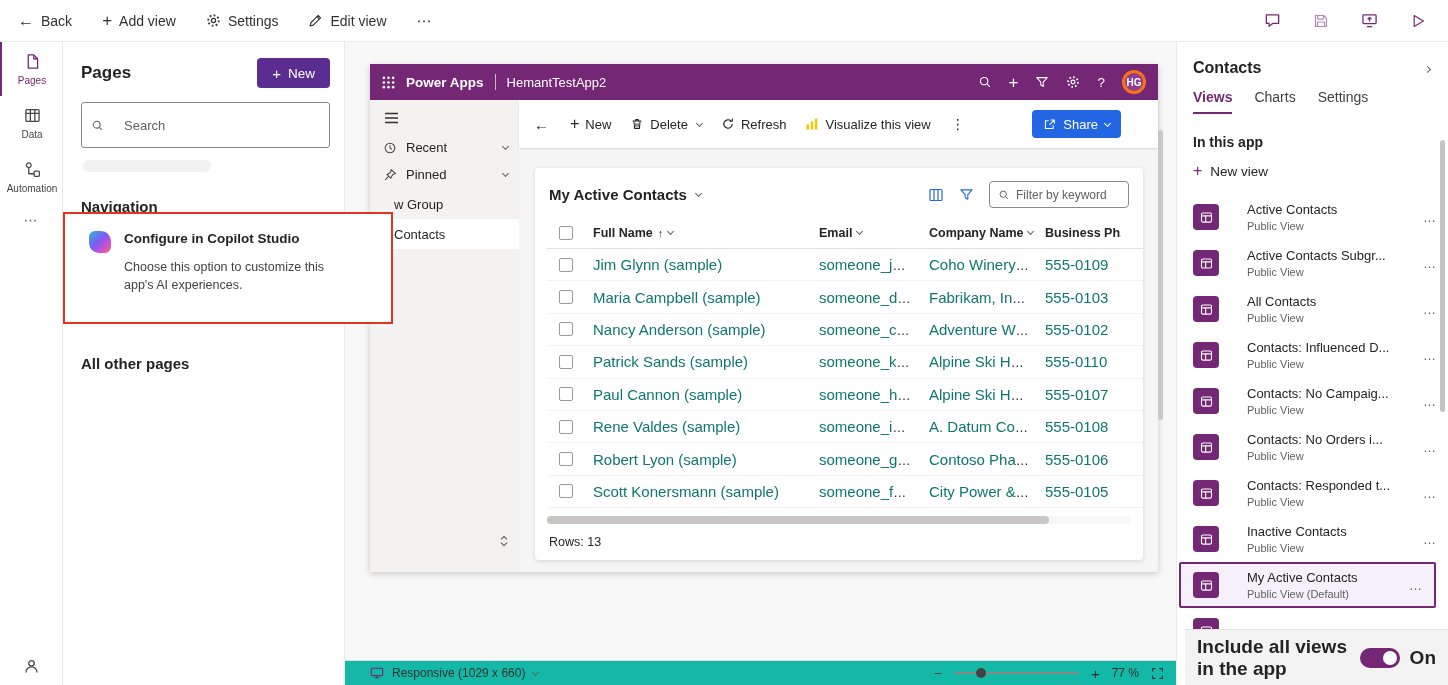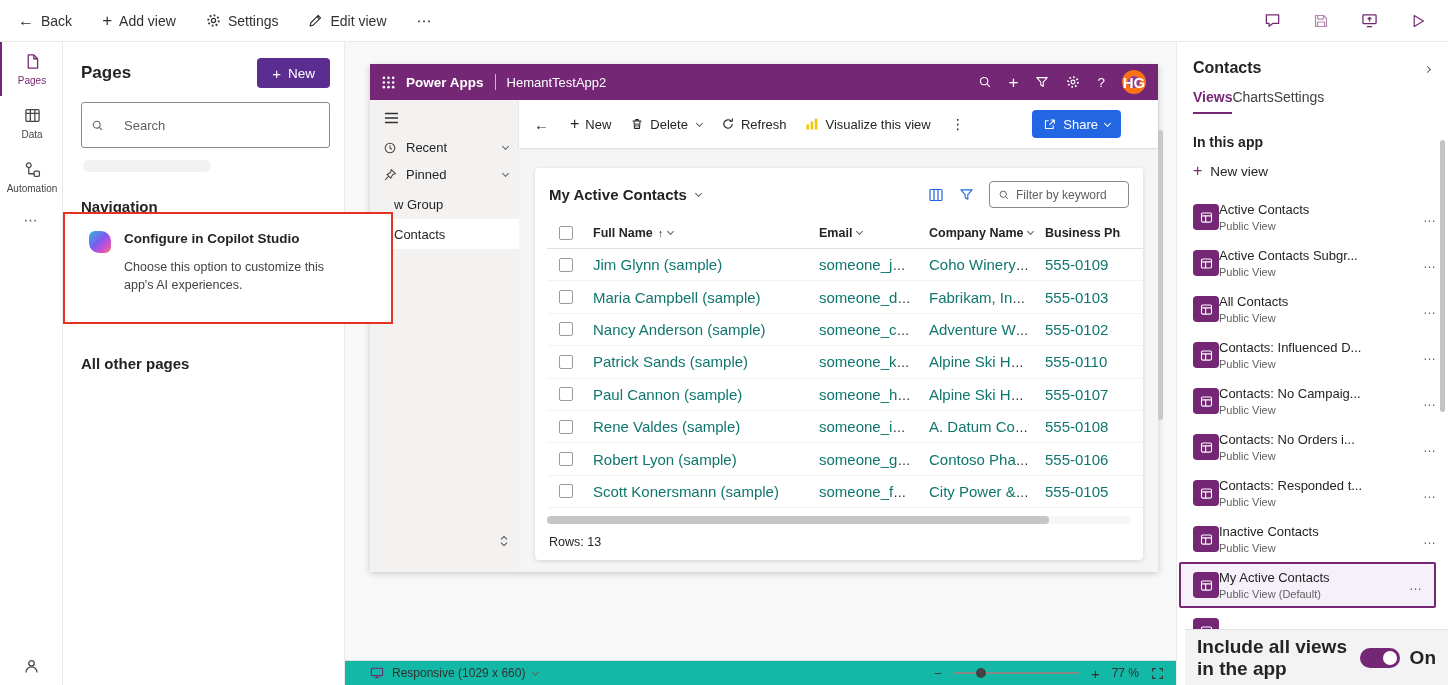--- a/index.html
+++ b/index.html
@@ -52,21 +52,21 @@
   .canvas-scrollbar{position:absolute;left:813px;top:88px;width:5px;height:290px;background:#c9c9c9;border-radius:3px;cursor:pointer}
   .app-frame{position:absolute;left:25px;top:22px;width:788px;height:508px;background:#fff;box-shadow:0 1.6px 7px rgba(0,0,0,.2)}
   .app-header{height:36px;background:#742774;display:flex;align-items:center;color:#fff;padding:0 12px;gap:11px}
   .ah-brand{font-size:13.5px;font-weight:700;white-space:nowrap}
   .ah-div{width:1px;height:16px;background:rgba(255,255,255,.65)}
   .ah-name{font-size:13px;white-space:nowrap}
   .ah-right{margin-left:auto;display:flex;align-items:center;gap:17px}
   .ah-ic{cursor:pointer;color:#fff}
   .ah-q{font-size:13.5px}
   .ah-plus{font-size:17px;line-height:1}
-  .ah-avatar{width:24px;height:24px;border-radius:50%;background:#8f3e8f;border:6px solid #f97316;display:flex;align-items:center;justify-content:center;font-size:15px;font-weight:700;cursor:pointer}
+  .ah-avatar{width:24px;height:24px;border-radius:50%;background:#8f3e8f;border:3px solid #f97316;display:flex;align-items:center;justify-content:center;font-size:10px;font-weight:700;cursor:pointer}
   .app-body{display:flex;height:472px}
   .app-nav{width:149px;background:#f3f2f1;position:relative;padding-top:8px;flex:none}
   .an-burger{padding:4px 0 10px 14px;color:#323130;cursor:pointer}
   .an-item{display:flex;align-items:center;gap:9px;height:27px;padding:0 11px 0 13px;font-size:13px;color:#242424;cursor:pointer}
   .an-item .chev{margin-left:auto;color:#616161}
   .an-icon{color:#484644}
   .an-group{padding:9px 0 7px 24px;font-size:13px;color:#242424}
   .an-item.sel{background:#fff;height:30px;padding-left:24px}
   .an-expander{position:absolute;bottom:24px;right:10px;color:#616161;cursor:pointer}
   .app-main{flex:1;background:#f5f5f5;position:relative}
@@ -110,28 +110,28 @@
   .slider{width:125px;height:2px;background:#8a8886;position:relative;border-radius:1px;cursor:pointer}
   .sthumb{position:absolute;left:18%;top:-4px;width:10px;height:10px;border-radius:50%;background:#424242}
   .cf-zoom{white-space:nowrap}
   .cf-fit{cursor:pointer;color:#323130}
 
   
   .right-panel{position:absolute;top:42px;left:1176px;width:272px;bottom:0;background:#fff;border-left:1px solid #eaeaea;z-index:20}
   .rp-head{display:flex;align-items:center;justify-content:space-between;padding:16px 16px 12px}
   .rp-title{font-size:16px;font-weight:600}
   .rp-collapse{color:#616161;cursor:pointer;padding:2px}
-  .rp-tabs{display:flex;padding:0 16px;font-size:14px;color:#424242}
+  .rp-tabs{display:flex;gap:22px;padding:0 16px;font-size:14px;color:#424242}
   .rp-tab{padding-bottom:7px;border-bottom:2.5px solid transparent;cursor:pointer}
   .rp-tab.active{color:#742774;font-weight:600;border-bottom-color:#742774}
   .rp-section{font-size:14px;font-weight:700;padding:20px 16px 4px}
   .rp-new{display:flex;align-items:center;gap:8px;padding:9px 16px;font-size:13.5px;cursor:pointer}
   .rp-new .plus{color:#742774;font-size:16px;line-height:1}
   .rp-views{height:445px;overflow:hidden;margin-top:6px}
-  .rp-item{display:flex;align-items:center;gap:0;height:46px;padding:0 12px 0 16px;cursor:pointer}
+  .rp-item{display:flex;align-items:center;gap:28px;height:46px;padding:0 12px 0 16px;cursor:pointer}
   .rp-item .dots{margin-left:auto;color:#616161;font-size:13px}
   .rp-item.sel{border:2px solid #742774;border-radius:2px;background:#f6f0fa;margin:0 12px 0 2px;padding-left:12px}
   .vicon{width:26px;height:26px;border-radius:4px;background:#742774;display:flex;align-items:center;justify-content:center;flex:none}
   .vtxt{min-width:0}
   .vtitle{font-size:13px;color:#242424;white-space:nowrap;overflow:hidden;text-overflow:ellipsis;max-width:168px}
   .vsub{font-size:11px;color:#616161;margin-top:3px}
   .rp-scrollbar{position:absolute;right:3px;top:98px;width:5px;height:272px;background:#c4c4c4;border-radius:3px;cursor:pointer}
   .rp-footer{position:absolute;left:8px;right:0;bottom:0;height:56px;background:#f3f3f3;border-top:1px solid #e3e3e3;display:flex;align-items:center;gap:10px;padding:0 12px;font-size:19px;font-weight:600}
   .toggle{width:40px;height:20px;border-radius:10px;background:#742774;position:relative;flex:none;cursor:pointer;margin-left:2px}
   .tknob{position:absolute;right:3px;top:3px;width:14px;height:14px;border-radius:50%;background:#fff}

